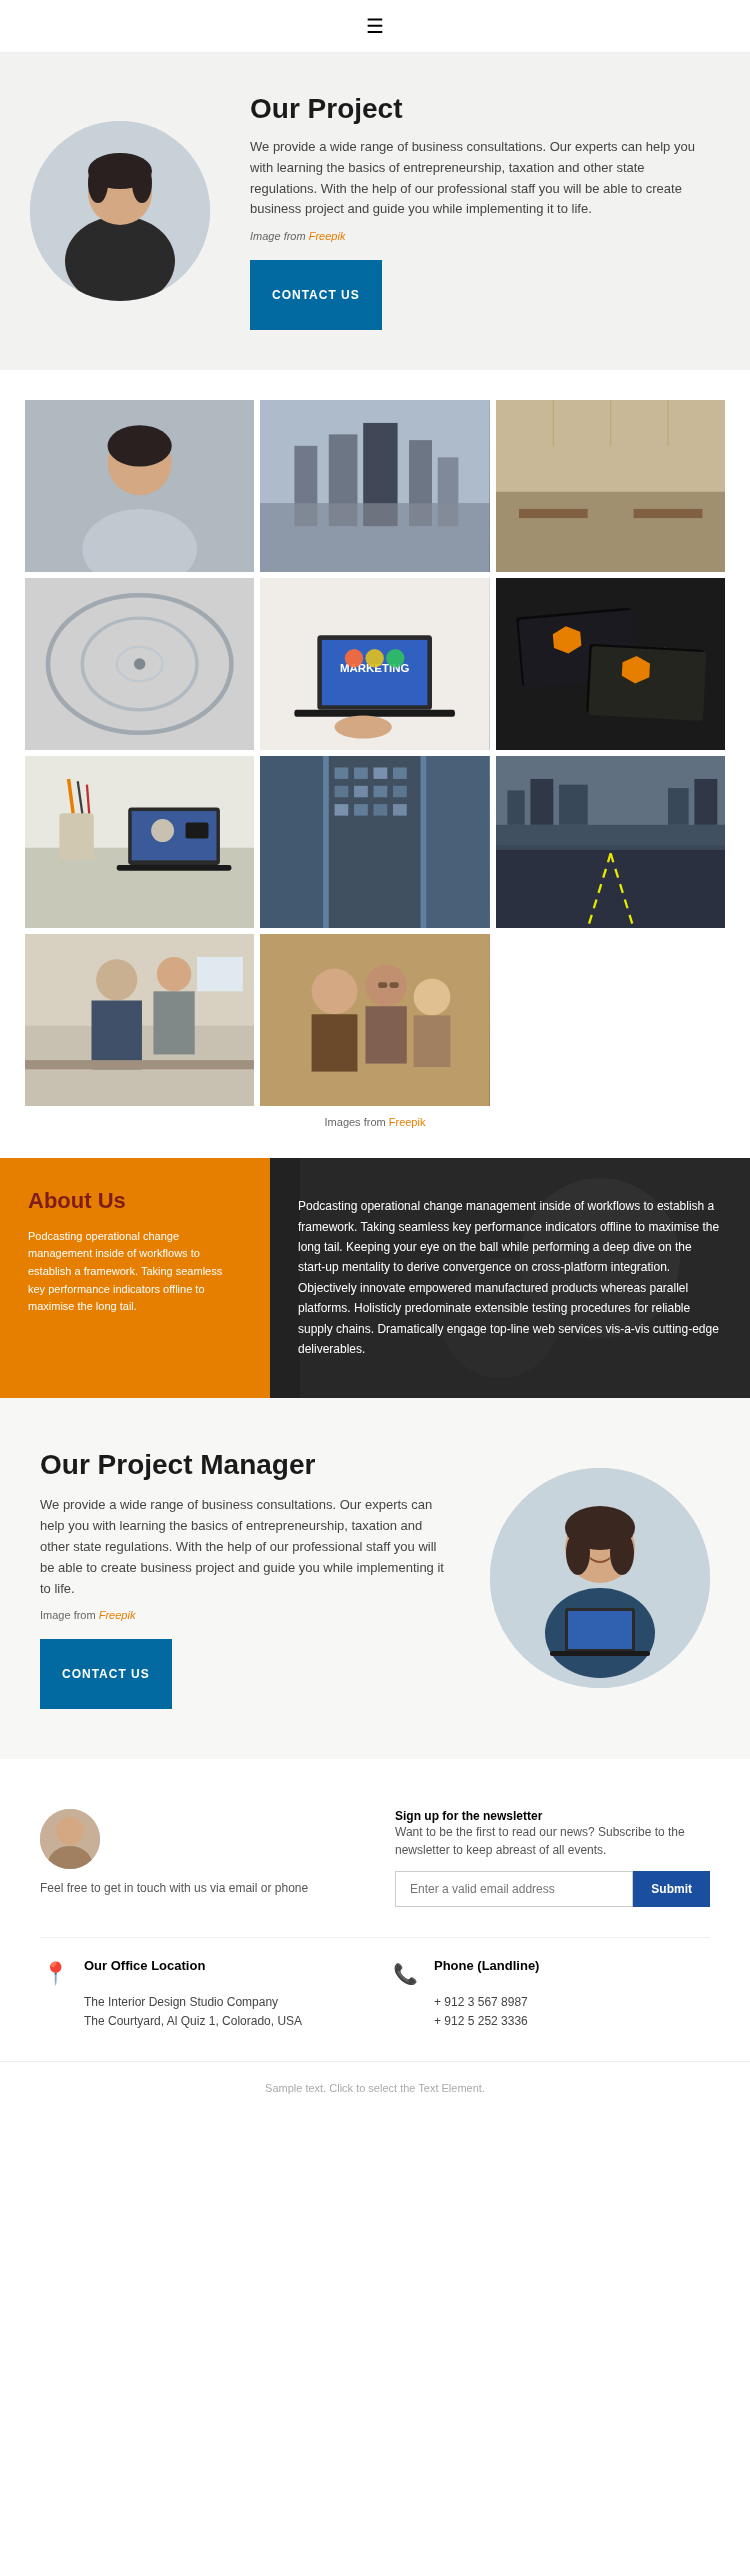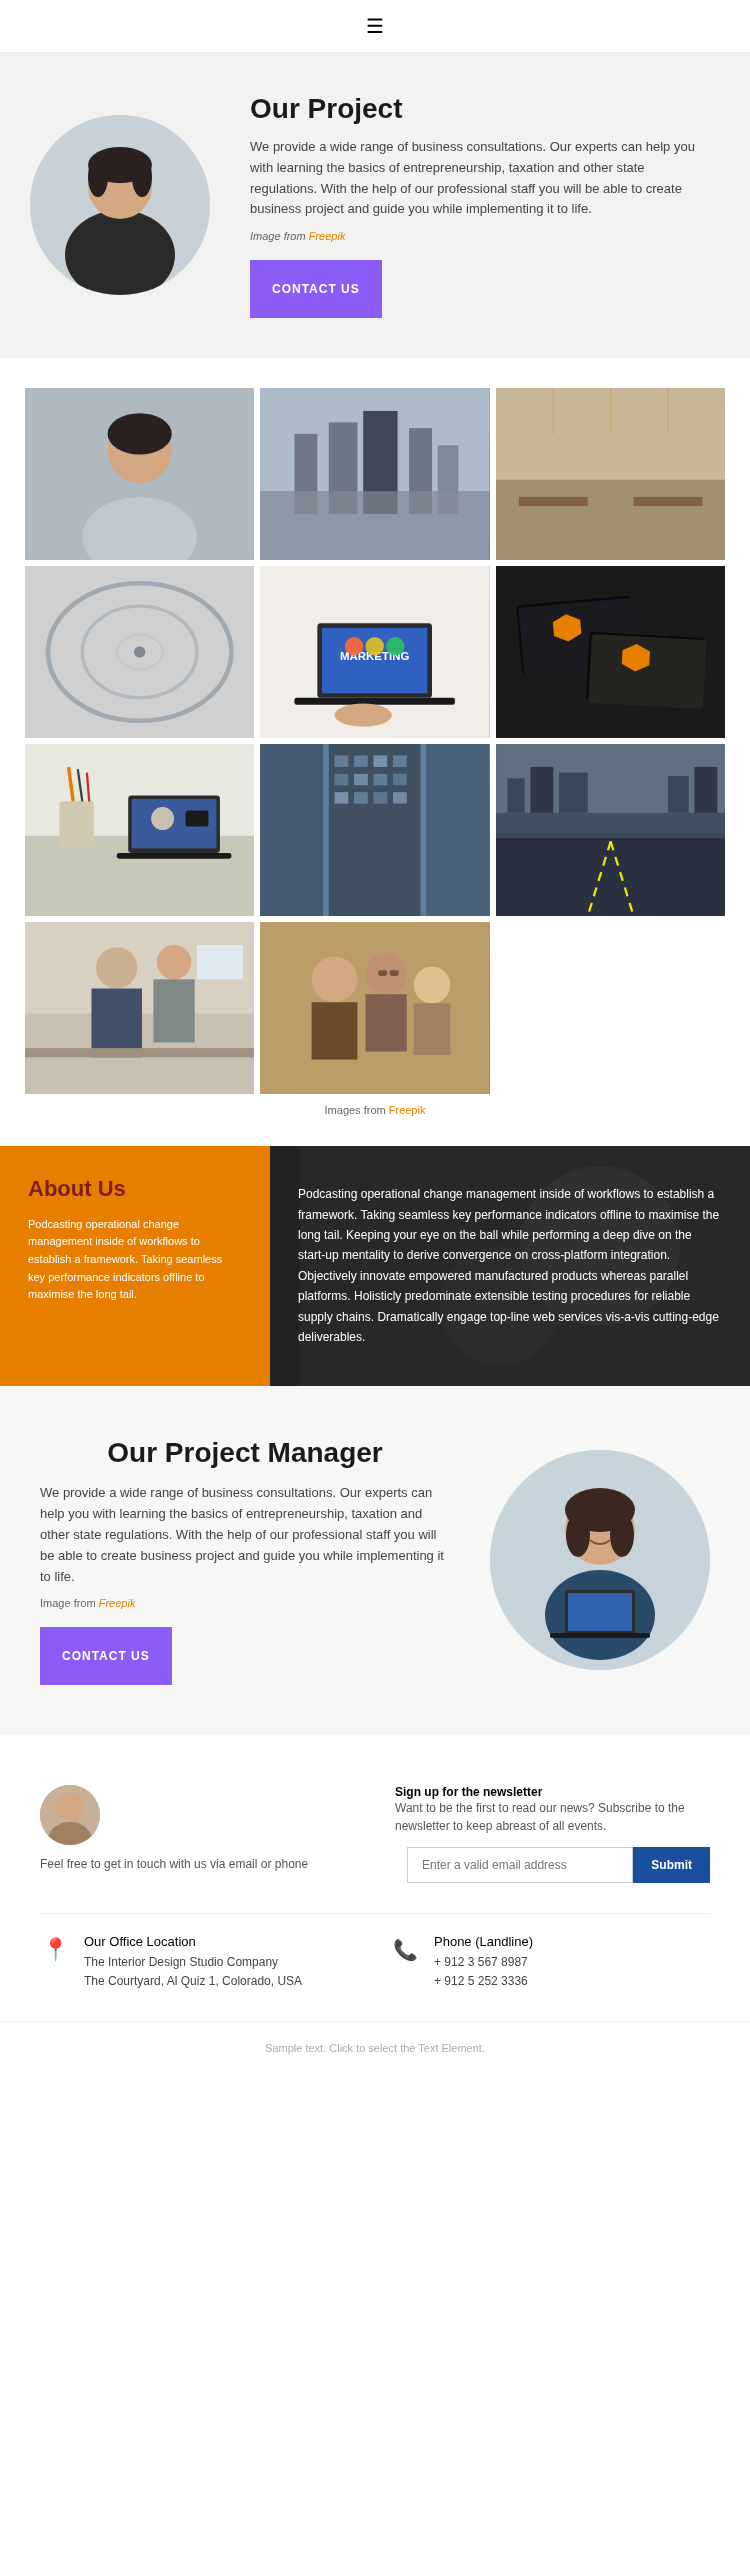--- a/index.html
+++ b/index.html
@@ -28,23 +28,23 @@
       background: #c8d0d8;
       margin-right: 40px;
     }
     .hero-image-wrap svg { width: 100%; height: 100%; }
     .hero-content h1 { font-size: 28px; font-weight: 700; margin-bottom: 12px; color: #1a1a1a; }
     .hero-content p { font-size: 13px; color: #444; line-height: 1.6; margin-bottom: 8px; }
     .hero-content .freepik-note { font-size: 11px; color: #666; margin-bottom: 14px; }
     .hero-content .freepik-note span { font-style: italic; }
     .btn-contact {
       display: inline-block;
-      background: #8b5cf6;
+      background: #0369a1;
       color: #fff;
-      padding: 22px 22px;
+      padding: 28px 22px;
       font-size: 12px;
       font-weight: 700;
       letter-spacing: 1px;
       cursor: pointer;
       border: none;
       text-transform: uppercase;
     }
 
     
     .gallery {
@@ -107,21 +107,21 @@
 
     
     .pm-section {
       background: #f7f7f5;
       padding: 50px 40px;
       display: flex;
       align-items: center;
       gap: 40px;
     }
     .pm-content { flex: 1; }
-    .pm-content h2 { font-size: 28px; font-weight: 700; color: #1a1a1a; margin-bottom: 14px; line-height: 1.2; text-align: center; }
+    .pm-content h2 { font-size: 28px; font-weight: 700; color: #1a1a1a; margin-bottom: 14px; line-height: 1.2; }
     .pm-content p { font-size: 13px; color: #444; line-height: 1.6; margin-bottom: 8px; }
     .pm-content .freepik-note { font-size: 11px; color: #666; margin-bottom: 14px; }
     .pm-image-wrap {
       flex-shrink: 0;
       width: 220px; height: 220px;
       border-radius: 50%;
       overflow: hidden;
       background: #c8d4dc;
     }
     .pm-image-wrap svg { width: 100%; height: 100%; }
@@ -144,21 +144,21 @@
       background: #c8b098;
       overflow: hidden;
       margin-bottom: 10px;
     }
     .contacts-avatar svg { width: 100%; height: 100%; }
     .contacts-left p { font-size: 12px; color: #555; line-height: 1.6; margin-bottom: 6px; }
     .contacts-right { flex: 1; }
     .contacts-right h3 { font-size: 12px; font-weight: 600; margin-bottom: 0; }
     .contacts-right p { font-size: 12px; color: #555; line-height: 1.5; margin-bottom: 12px; }
     .newsletter-row {
-      display: flex; gap: 0; margin-left: 12px;
+      display: flex; gap: 0;
     }
     .newsletter-input {
       flex: 1;
       padding: 10px 14px;
       border: 1px solid #ccc;
       font-size: 12px;
       color: #999;
       outline: none;
     }
     .newsletter-submit {
@@ -179,21 +179,21 @@
       padding-top: 20px;
       border-top: 1px solid #eee;
     }
     .contacts-info-col { flex: 1; display: flex; align-items: flex-start; gap: 12px; }
     .info-icon {
       width: 32px; height: 32px; flex-shrink: 0;
       display: flex; align-items: center; justify-content: center;
     }
     .info-icon-loc { color: #e67e00; font-size: 22px; }
     .info-icon-phone { color: #e67e00; font-size: 20px; }
-    .info-text h4 { font-size: 13px; font-weight: 400; margin-bottom: 4px; }
+    .info-text h4 { font-size: 13px; font-weight: 700; margin-bottom: 20px; }
     .info-text p { font-size: 12px; color: #444; line-height: 1.6; }
 
     
     .footer-note {
       text-align: center;
       font-size: 11px;
       color: #aaa;
       padding: 20px 17px 16px;
       border-top: 1px solid #eee;
     }

